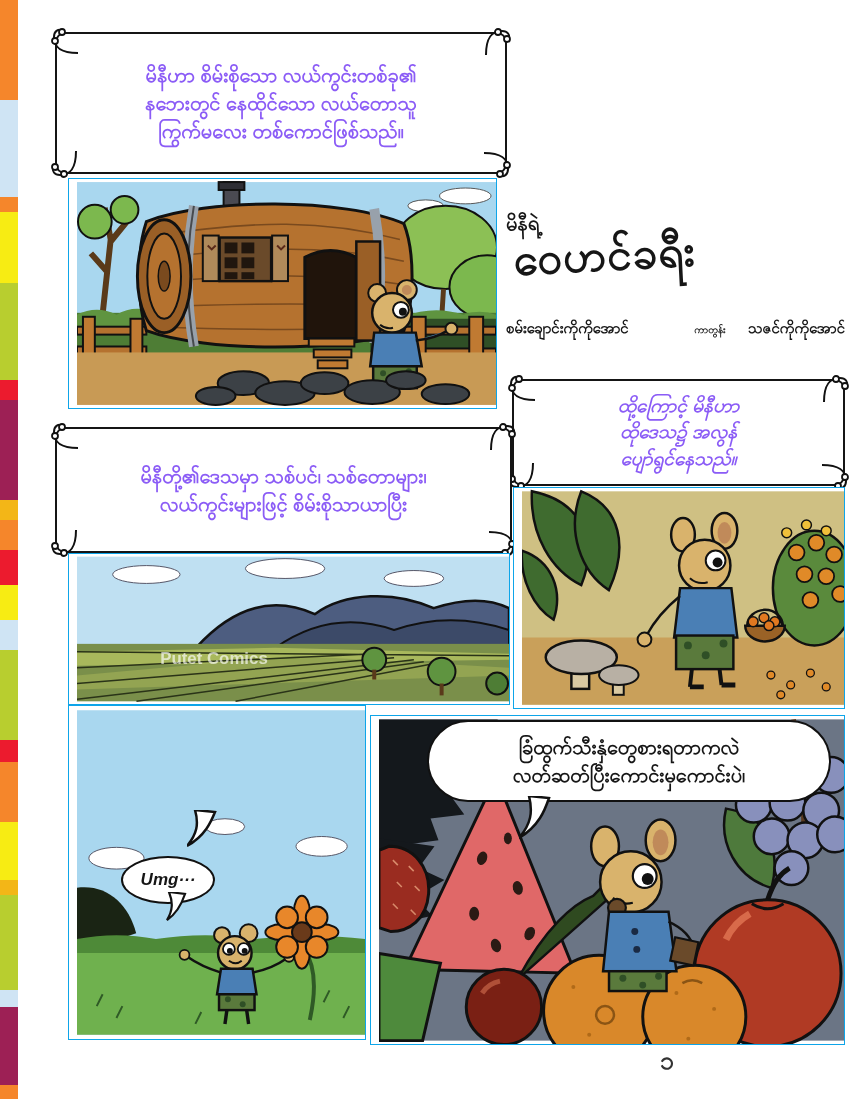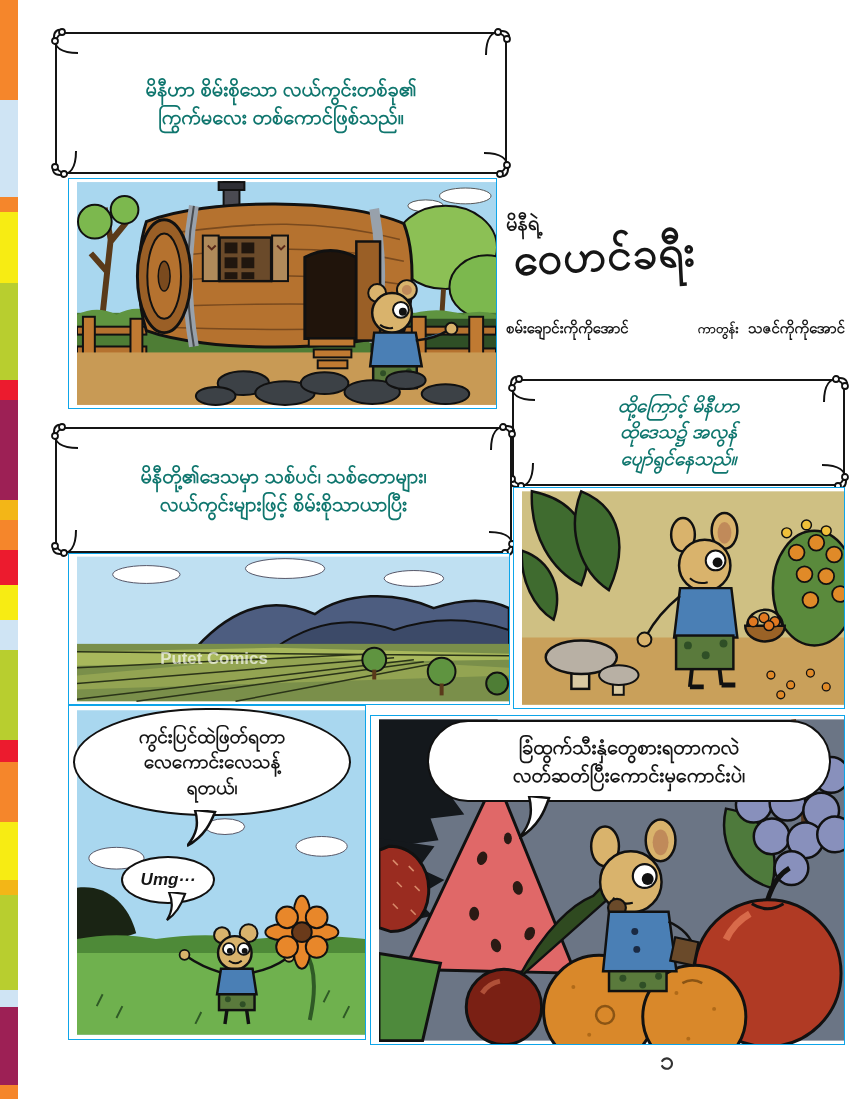--- a/index.html
+++ b/index.html
@@ -4,34 +4,34 @@
 <style>
   html,body{margin:0;padding:0;background:#fff;}
   .page{position:relative;width:849px;height:1099px;background:#fff;overflow:hidden;
         font-family:"Liberation Sans",sans-serif;color:#161616;}
   .strip{position:absolute;left:0;top:0;width:18px;height:1099px;}
   .strip div{width:18px;}
   .panel{position:absolute;border:1px solid #0ea5e9;background:#fff;box-sizing:border-box;overflow:hidden;padding-left:8px;}
   .panel svg{display:block;width:100%;height:100%;}
   .ornate{position:absolute;background:#fff;border:2.5px solid #151515;border-radius:10px;box-sizing:border-box;}
   .ntext{width:100%;height:100%;display:flex;flex-direction:column;justify-content:center;align-items:center;
-         font-weight:bold;font-size:20px;line-height:1.4;color:#0f766e;text-align:center;}
+         font-weight:bold;font-size:20px;line-height:1.4;color:#8b5cf6;text-align:center;}
   .corn{position:absolute;width:30px;height:30px;pointer-events:none;}
   .corn svg{display:block;width:30px;height:30px;}
   .c-tl{left:-7px;top:-7px;}
   .c-tr{right:-7px;top:-7px;transform:rotate(90deg);}
   .c-br{right:-7px;bottom:-7px;transform:rotate(180deg);}
   .c-bl{left:-7px;bottom:-7px;transform:rotate(270deg);}
   .series-title{position:absolute;left:506px;top:210px;font-size:20px;font-weight:bold;transform:rotate(-2deg);}
   .big-title{position:absolute;left:512px;top:232px;font-size:44px;font-weight:bold;letter-spacing:1px;
              transform:rotate(-3deg);transform-origin:left top;
              text-shadow:0 0 2px #fff;}
   .credits{position:absolute;left:506px;top:318px;width:339px;display:flex;justify-content:space-between;align-items:flex-start;}
   .credit-name{font-weight:bold;font-size:15px;}
-  .credit-label{font-size:13px;font-weight:bold;margin-right:5px;}
+  .credit-label{font-size:10px;font-weight:bold;margin-right:18px;}
   .bubble{position:absolute;background:#fff;border:2.5px solid #111;display:flex;flex-direction:column;
           justify-content:center;align-items:center;text-align:center;font-weight:bold;box-sizing:border-box;z-index:3;}
   .tail{position:absolute;z-index:4;}
   .pagenum{position:absolute;left:660px;top:1044px;font-size:25px;color:#333;font-weight:bold;}
 </style>
 </head>
 <body>
 
 <div class="page">
 
@@ -83,20 +83,21 @@
       </span>
     <span class="corn c-bl">
         <svg viewBox="0 0 30 30">
           <path d="M28 26 C10 26 4 20 4 10 C4 4 8 2 12 3" fill="none" stroke="#111" stroke-width="2"></path>
           <circle cx="12" cy="5" r="3" fill="#fff" stroke="#111" stroke-width="1.8"></circle>
           <circle cx="5" cy="14" r="3" fill="#fff" stroke="#111" stroke-width="1.8"></circle>
         </svg>
       </span>
     <div class="ntext">
       <div>မိနီဟာ စိမ်းစိုသော လယ်ကွင်းတစ်ခု၏</div>
+      <div>နဘေးတွင် နေထိုင်သော လယ်တောသူ</div>
       <div>ကြွက်မလေး တစ်ကောင်ဖြစ်သည်။</div>
     </div>
   </div>
 
   <div class="panel" style="left:68px;top:178px;width:429px;height:231px;">
     <svg viewBox="0 0 423 225">
       <rect x="0" y="0" width="423" height="170" fill="#a9d7ef"></rect>
       <rect x="0" y="140" width="423" height="30" fill="#e8f3fa" opacity="0.6"></rect>
       <ellipse cx="392" cy="14" rx="26" ry="8" fill="#fff" stroke="#555" stroke-width="1"></ellipse>
       <ellipse cx="352" cy="24" rx="18" ry="6" fill="#fff" stroke="#555" stroke-width="1"></ellipse>
@@ -398,25 +399,20 @@
           <ellipse cx="207" cy="225" rx="16" ry="8"></ellipse>
           <ellipse cx="249" cy="225" rx="16" ry="8"></ellipse>
           <ellipse cx="213" cy="210" rx="11" ry="11"></ellipse>
           <ellipse cx="243" cy="210" rx="11" ry="11"></ellipse>
           <ellipse cx="213" cy="240" rx="11" ry="11"></ellipse>
           <ellipse cx="243" cy="240" rx="11" ry="11"></ellipse>
         </g>
         <circle cx="228" cy="225" r="10" fill="#6a3a1a" stroke="#111" stroke-width="2"></circle>
       </g>
     </svg>
-    <div class="bubble" style="left:4px;top:2px;width:278px;height:108px;border-radius:50% / 52%;font-size:19px;line-height:1.35;padding:6px 14px;">
-      <div>ကွင်းပြင်ထဲဖြတ်ရတာ</div>
-      <div>လေကောင်းလေသန့်</div>
-      <div>ရတယ်၊</div>
-    </div>
     <svg class="tail" style="left:118px;top:104px;" width="40" height="40">
       <path d="M8 0 C12 14 10 24 0 36 C18 26 24 12 28 2 Z" fill="#fff" stroke="#111" stroke-width="2.5"></path>
     </svg>
     <div class="bubble" style="left:52px;top:150px;width:94px;height:48px;border-radius:50% / 50%;font-size:17px;font-style:italic;">
       <div>Umg···</div>
     </div>
     <svg class="tail" style="left:96px;top:186px;" width="26" height="30">
       <path d="M4 0 C8 10 8 18 2 28 C14 20 18 8 20 2 Z" fill="#fff" stroke="#111" stroke-width="2.2"></path>
     </svg>
   </div>

